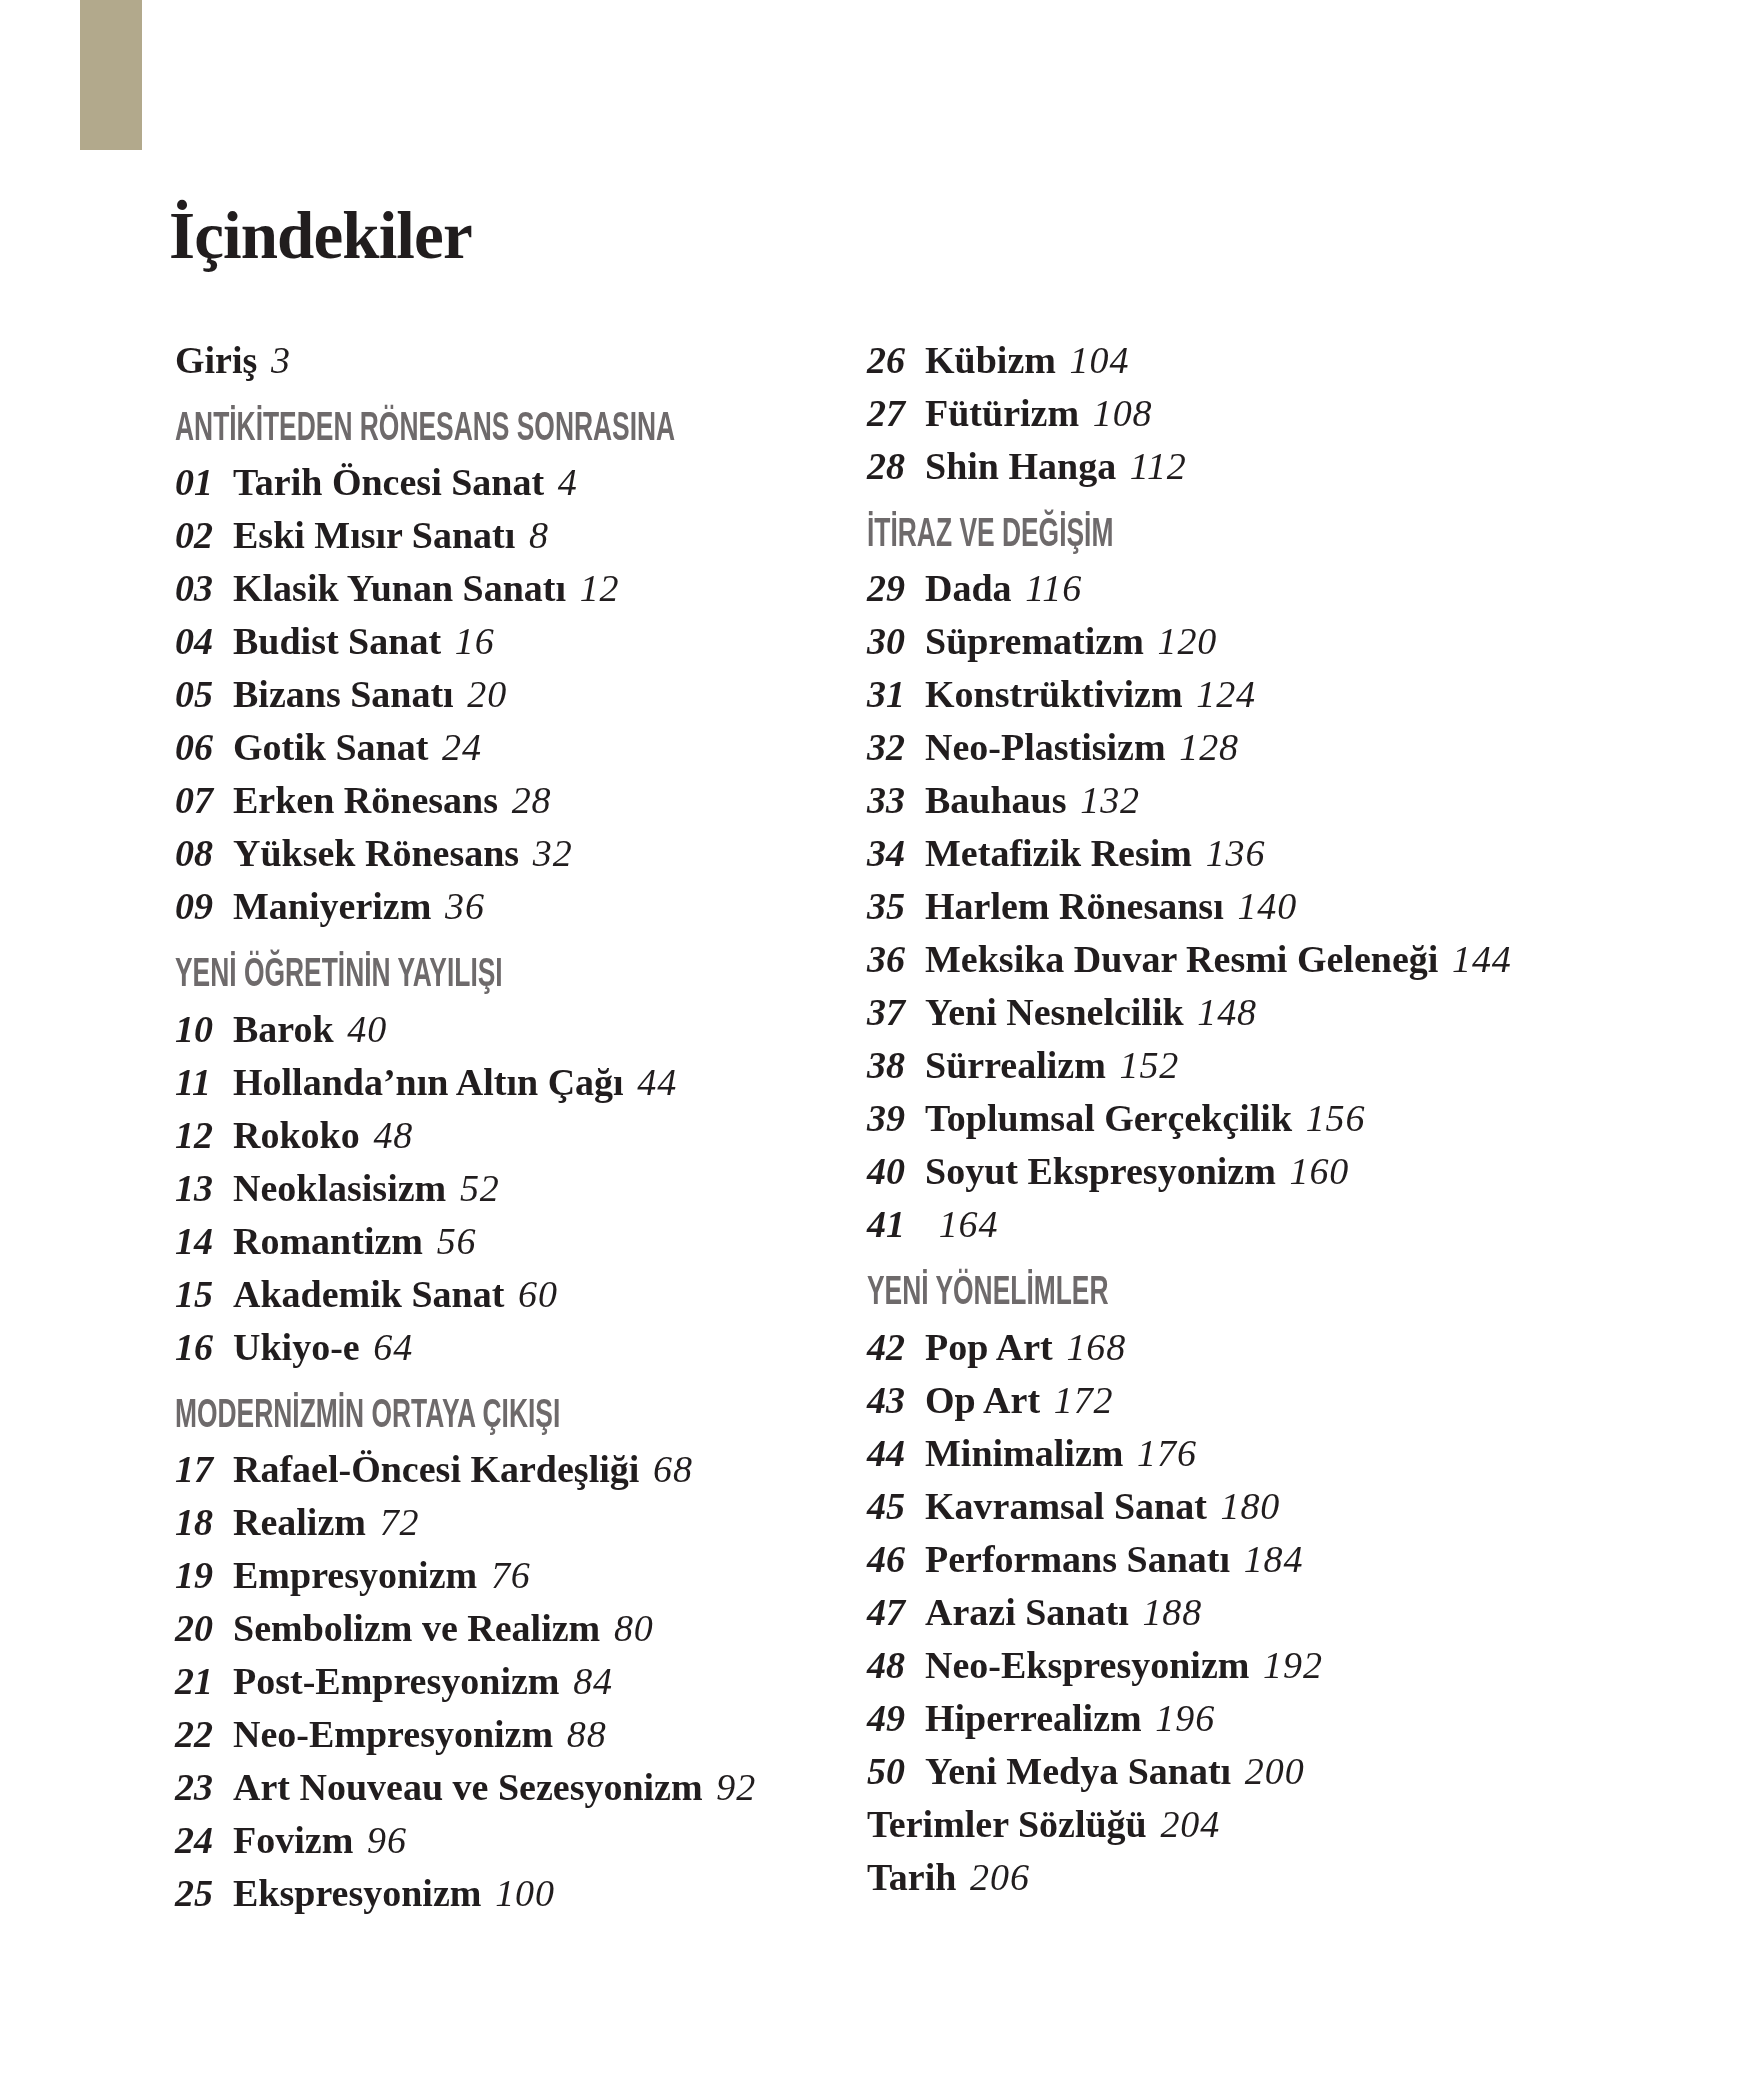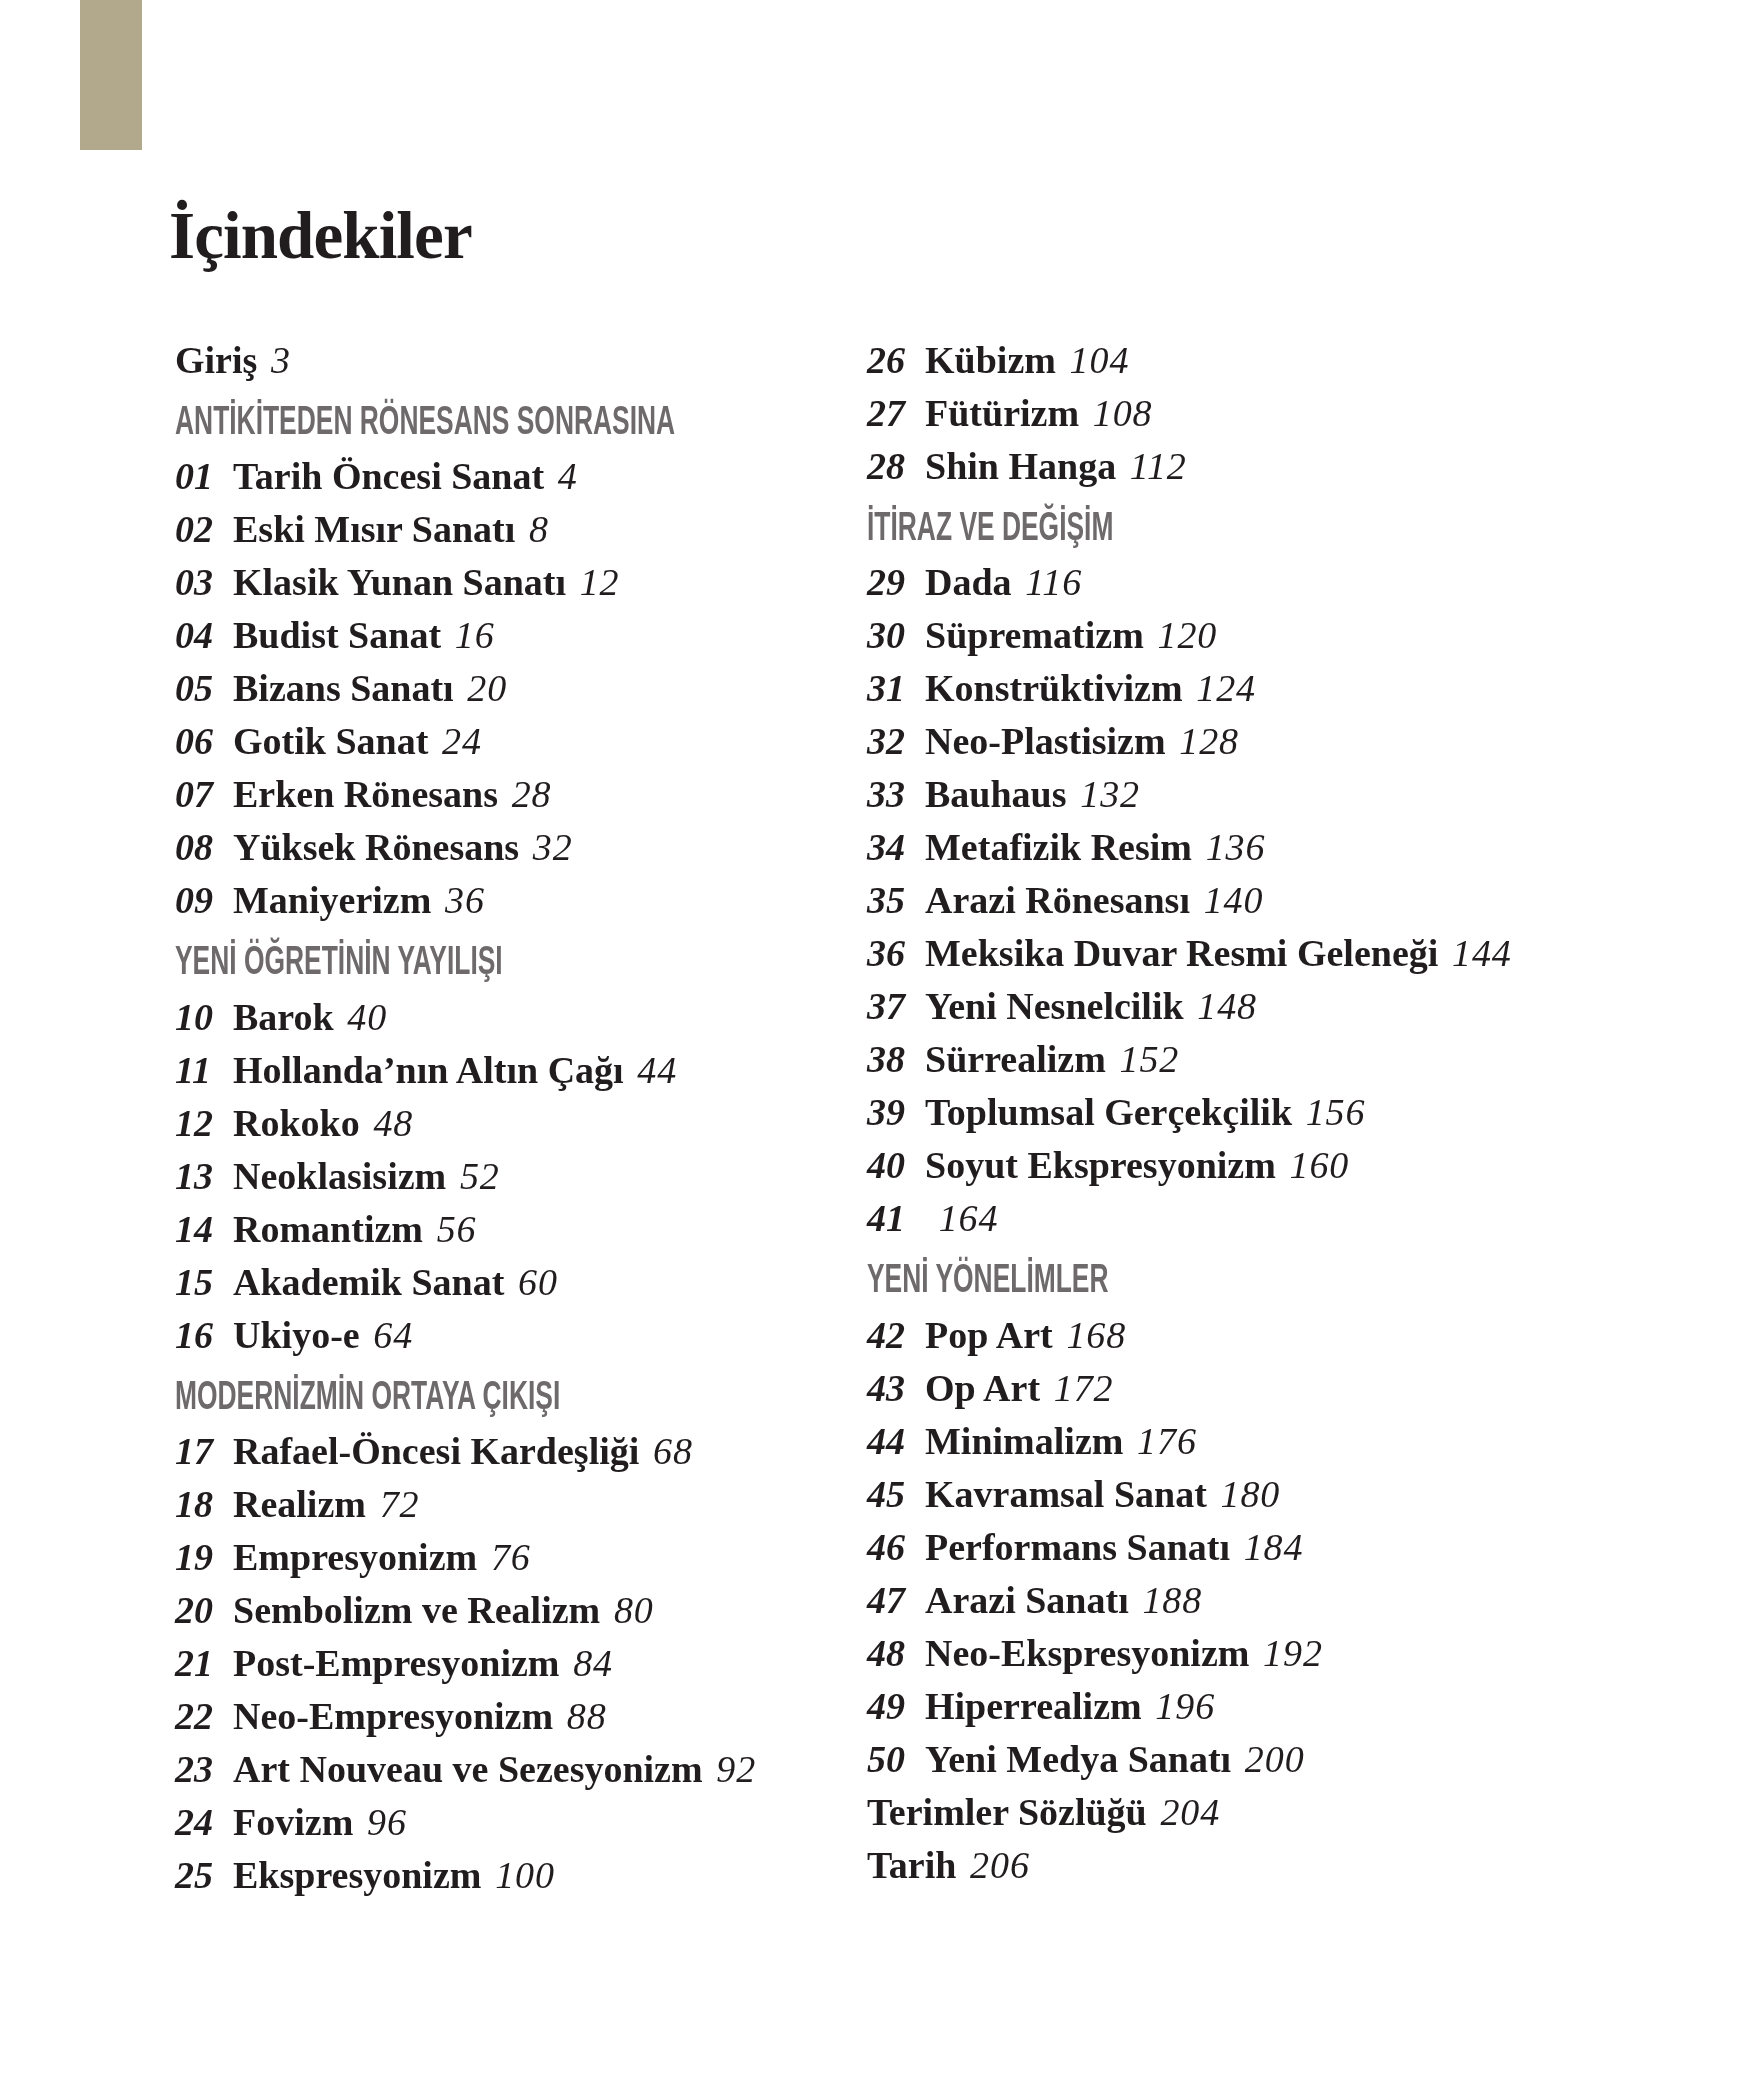--- a/index.html
+++ b/index.html
@@ -43,21 +43,21 @@
     font-weight: 700;
     font-style: italic;
   }
   .label { font-weight: 700; }
   .pg {
     font-style: italic; font-weight: 400;
     margin-left: 13.7px;
     letter-spacing: 0.9px;
   }
   .row.section {
-    margin-top: 7px; margin-bottom: 3.4px;
+    margin-top: 13px; margin-bottom: 3.4px;
     display: block;
   }
   .section-inner {
     display: inline-block;
     font-family: "Liberation Sans", "DejaVu Sans", sans-serif;
     font-weight: 700;
     font-size: 40px;
     color: #6e6a6b;
     transform: scaleX(0.66);
     transform-origin: left center;
@@ -247,21 +247,21 @@
         <span class="label">Bauhaus</span>
         <span class="pg">132</span>
       </div>
       <div class="row entry">
         <span class="num">34</span>
         <span class="label">Metafizik Resim</span>
         <span class="pg">136</span>
       </div>
       <div class="row entry">
         <span class="num">35</span>
-        <span class="label">Arazi Rönesansı</span>
+        <span class="label">Harlem Rönesansı</span>
         <span class="pg">140</span>
       </div>
       <div class="row entry">
         <span class="num">36</span>
         <span class="label">Meksika Duvar Resmi Geleneği</span>
         <span class="pg">144</span>
       </div>
       <div class="row entry">
         <span class="num">37</span>
         <span class="label">Yeni Nesnelcilik</span>

